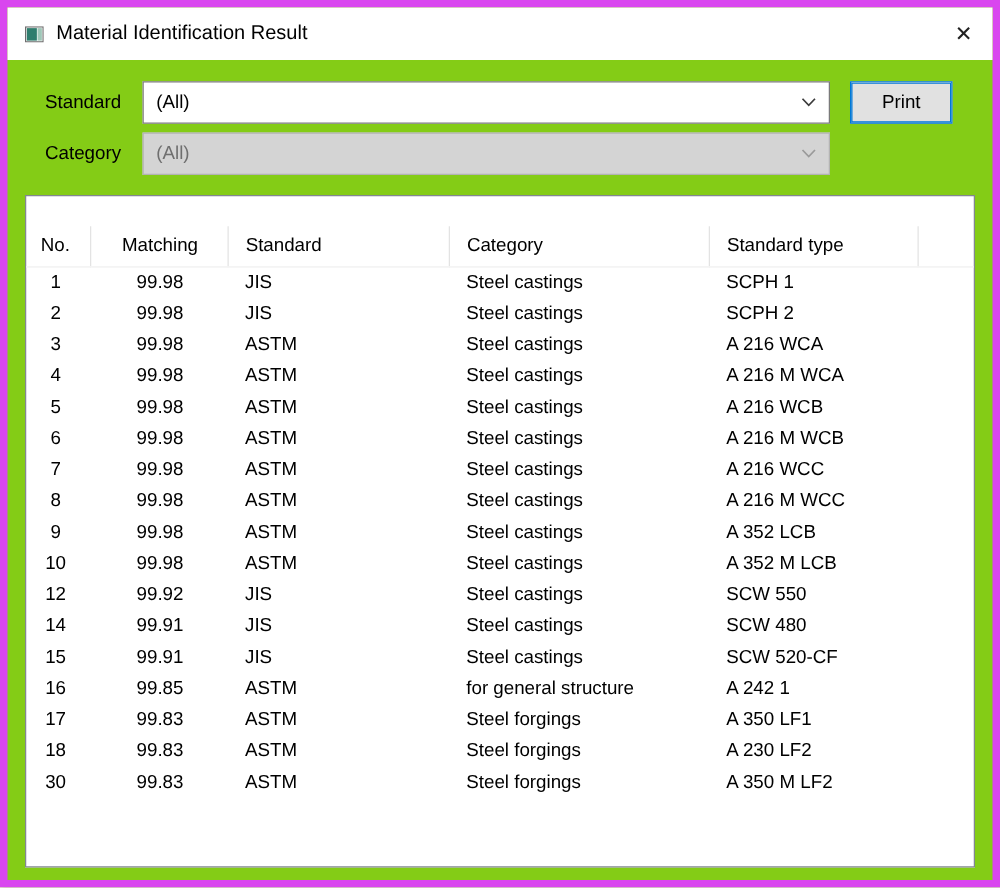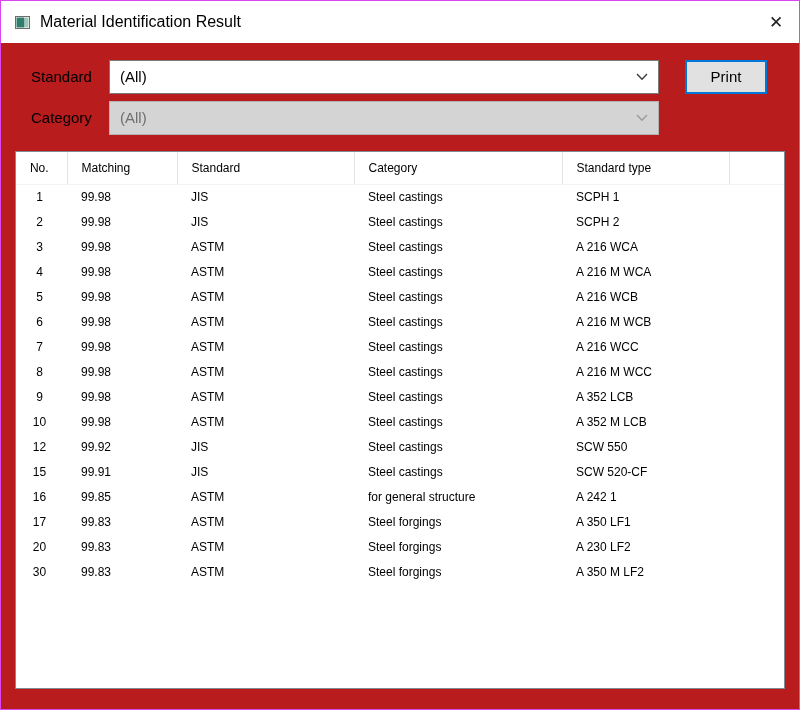--- a/index.html
+++ b/index.html
@@ -2,22 +2,22 @@
 <html><head>
 <meta charset="utf-8">
 <style>
   * { box-sizing: border-box; }
   html, body { margin: 0; padding: 0; background: #ffffff; }
   body { font-family: "Liberation Sans", sans-serif; color: #000; }
 
   .dialog {
     width: 800px;
     height: 710px;
-    border: 1px solid #d946ef;
-    background: #b91c1c;
+    border: 6px solid #d946ef;
+    background: #84cc16;
     position: relative;
     box-shadow: 2px 2px 3px rgba(0,0,0,0.18);
   }
 
   
   .titlebar {
     height: 42px;
     display: flex;
     align-items: center;
     padding: 0 0 0 14px;
@@ -94,42 +94,43 @@
     margin: 20px 14px 0 14px;
     height: 538px;
     border: 1px solid #828790;
     background: #ffffff;
     overflow: hidden;
   }
   table {
     width: 100%;
     border-collapse: collapse;
     table-layout: fixed;
-    font-size: 12px;
+    font-size: 15px;
+    margin-top: 24px;
   }
   th {
     height: 32px;
     font-weight: 400;
     text-align: left;
     padding: 0 8px 0 14px;
     border-right: 1px solid #e3e3e3;
     border-bottom: 1px solid #f3f3f3;
     white-space: nowrap;
     overflow: hidden;
     cursor: default;
   }
   th.filler { border-right: none; }
   td {
     height: 25px;
     padding: 0 8px 0 14px;
     white-space: nowrap;
     overflow: hidden;
   }
   th.col-no, td.col-no { text-align: center; padding-left: 4px; }
-  th.col-match, td.col-match { text-align: left; padding-right: 12px; }
+  th.col-match, td.col-match { text-align: center; padding-right: 12px; }
 </style>
 </head>
 <body>
 
 <div class="dialog">
 
   <div class="titlebar">
     <span class="app-icon">
       <svg width="15" height="13" viewBox="0 0 15 13">
         <rect x="0.5" y="0.5" width="14" height="12" fill="#ffffff" stroke="#6d6d6d"></rect>
@@ -271,20 +272,28 @@
           </tr>
           <tr>
             <td class="col-no">12</td>
             <td class="col-match">99.92</td>
             <td>JIS</td>
             <td>Steel castings</td>
             <td>SCW 550</td>
             <td></td>
           </tr>
           <tr>
+            <td class="col-no">14</td>
+            <td class="col-match">99.91</td>
+            <td>JIS</td>
+            <td>Steel castings</td>
+            <td>SCW 480</td>
+            <td></td>
+          </tr>
+          <tr>
             <td class="col-no">15</td>
             <td class="col-match">99.91</td>
             <td>JIS</td>
             <td>Steel castings</td>
             <td>SCW 520-CF</td>
             <td></td>
           </tr>
           <tr>
             <td class="col-no">16</td>
             <td class="col-match">99.85</td>
@@ -295,21 +304,21 @@
           </tr>
           <tr>
             <td class="col-no">17</td>
             <td class="col-match">99.83</td>
             <td>ASTM</td>
             <td>Steel forgings</td>
             <td>A 350 LF1</td>
             <td></td>
           </tr>
           <tr>
-            <td class="col-no">20</td>
+            <td class="col-no">18</td>
             <td class="col-match">99.83</td>
             <td>ASTM</td>
             <td>Steel forgings</td>
             <td>A 230 LF2</td>
             <td></td>
           </tr>
           <tr>
             <td class="col-no">30</td>
             <td class="col-match">99.83</td>
             <td>ASTM</td>

